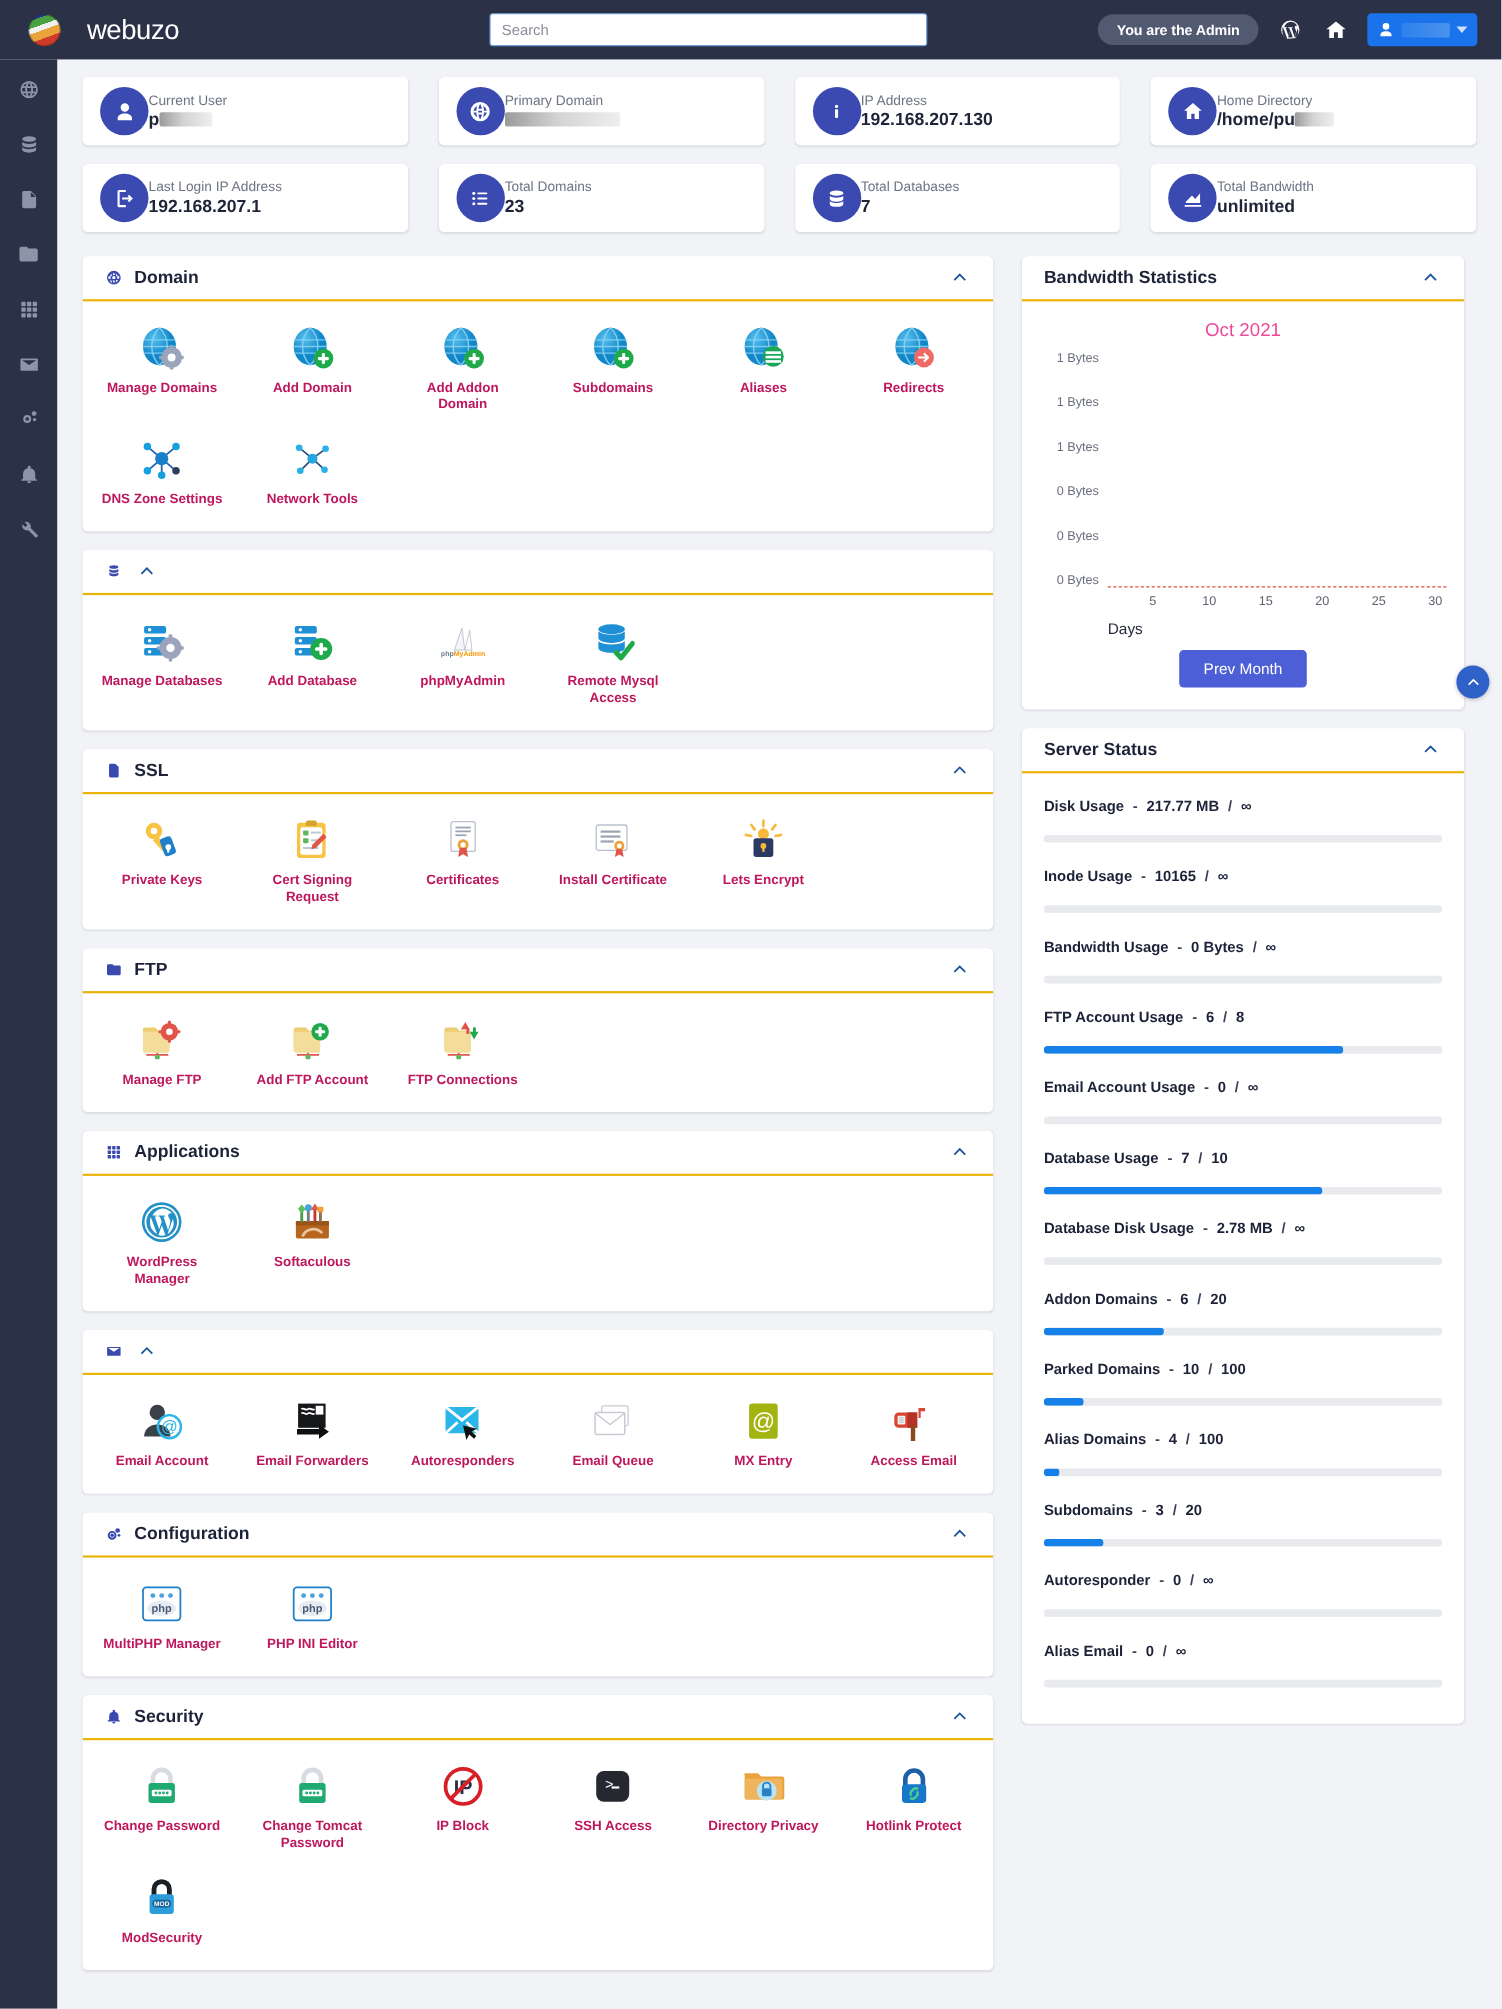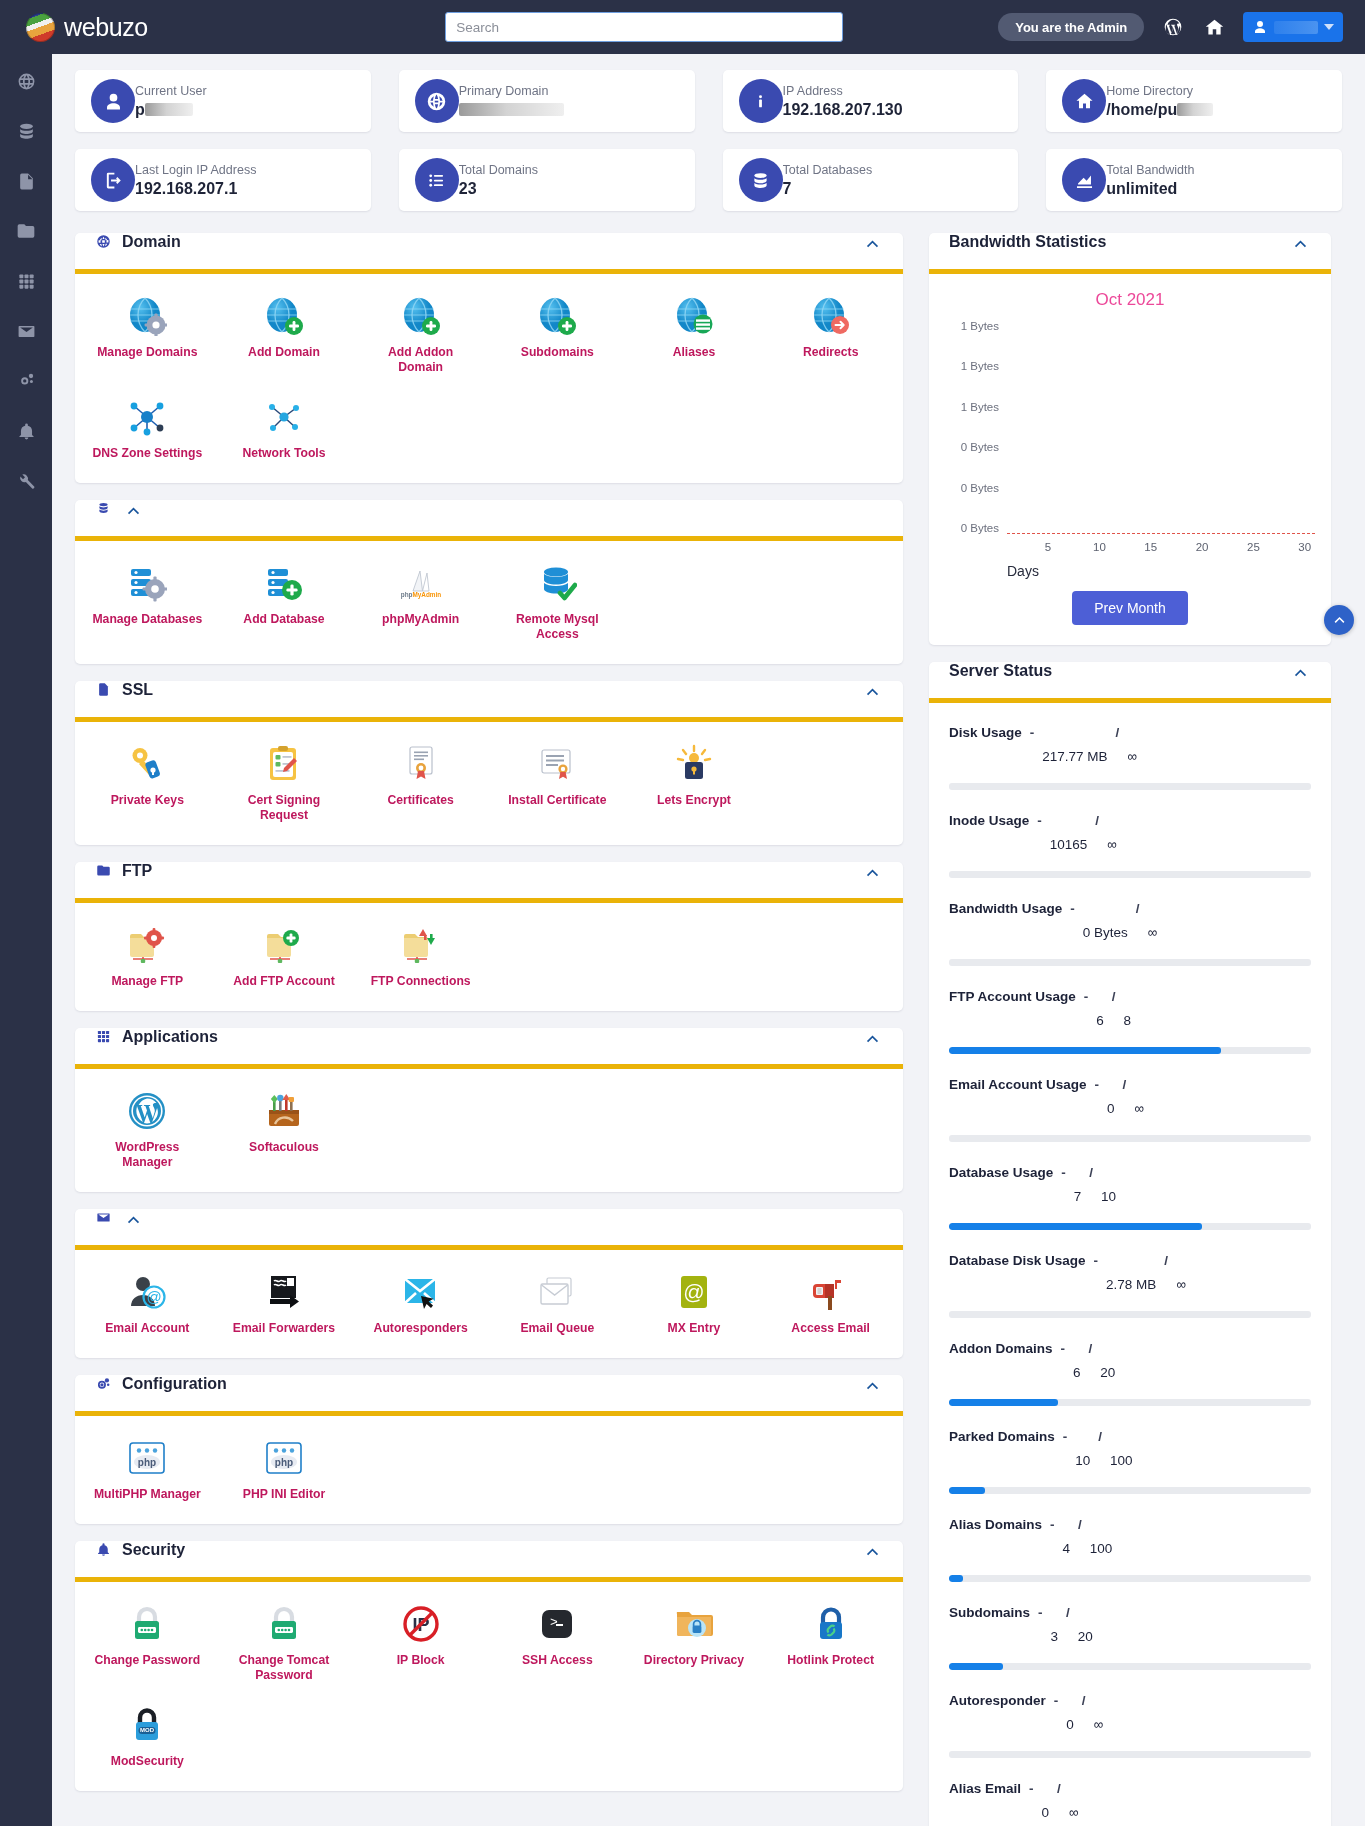--- a/index.html
+++ b/index.html
@@ -14,21 +14,21 @@
   
   .topbar {
     height: 54px;
     background: #2b3147;
     display: flex;
     align-items: center;
     position: relative;
     z-index: 30;
   }
   .brand {
-    display: flex; align-items: center; gap: 9px;
+    display: flex; align-items: center; gap: 24px;
     padding-left: 26px; width: 290px;
   }
   .brand-logo {
     width: 29px; height: 29px; border-radius: 50%;
     background:
       linear-gradient(160deg,
         #2b3b8f 0% 17%,
         #4aa13f 17% 35%,
         #f0f0ee 35% 48%,
         #e8a33d 48% 68%,
@@ -132,22 +132,22 @@
   .cols { display: flex; gap: 26px; align-items: flex-start; }
   .col-left { width: 828px; }
   .col-right { width: 402px; }
 
   .panel {
     background: #fff; border-radius: 5px;
     box-shadow: 0 1px 2px rgba(30,40,70,.10);
     margin-bottom: 17px; overflow: hidden;
   }
   .panel-head {
-    height: 41px; display: flex; align-items: flex-start;
-    padding: 0 20px; border-bottom: 5px solid #eab308;
+    height: 41px; display: flex; align-items: center;
+    padding: 0 20px; border-bottom: 2px solid #eab308;
     gap: 11px;
   }
   .panel-head .ph-ic { width: 16px; height: 16px; display: flex;
     align-items: center; justify-content: center; }
   .panel-head .ph-ic svg { fill: #3a4ab0; }
   .panel-title { font-size: 16px; font-weight: bold; color: #1d2238; flex: 1; }
   .chev {
     width: 22px; height: 22px; cursor: pointer;
     display: flex; align-items: center; justify-content: center;
   }
@@ -208,21 +208,21 @@
   }
 
   
   .status-body { padding: 14px 20px 18px 20px; }
   .status-row { padding: 8px 0 0; }
   .status-line {
     font-size: 13.5px; font-weight: bold; color: #1d2238;
     display: flex; align-items: flex-start; gap: 8px;
   }
   .status-line .dash { color: #3c4156; }
-  .status-line .val { font-weight: normal; margin-top: 24px; }
+  .status-line .val { font-weight: bold; }
   .bar-track {
     height: 7px; background: #e8eaee; border-radius: 3px;
     margin-top: 19px; margin-bottom: 15px; overflow: hidden;
   }
   .bar-fill { height: 100%; background: #1580e8; border-radius: 3px; }
 
   
   .scroll-top {
     position: absolute; right: 11px; top: 605px;
     width: 30px; height: 30px; border-radius: 50%;

